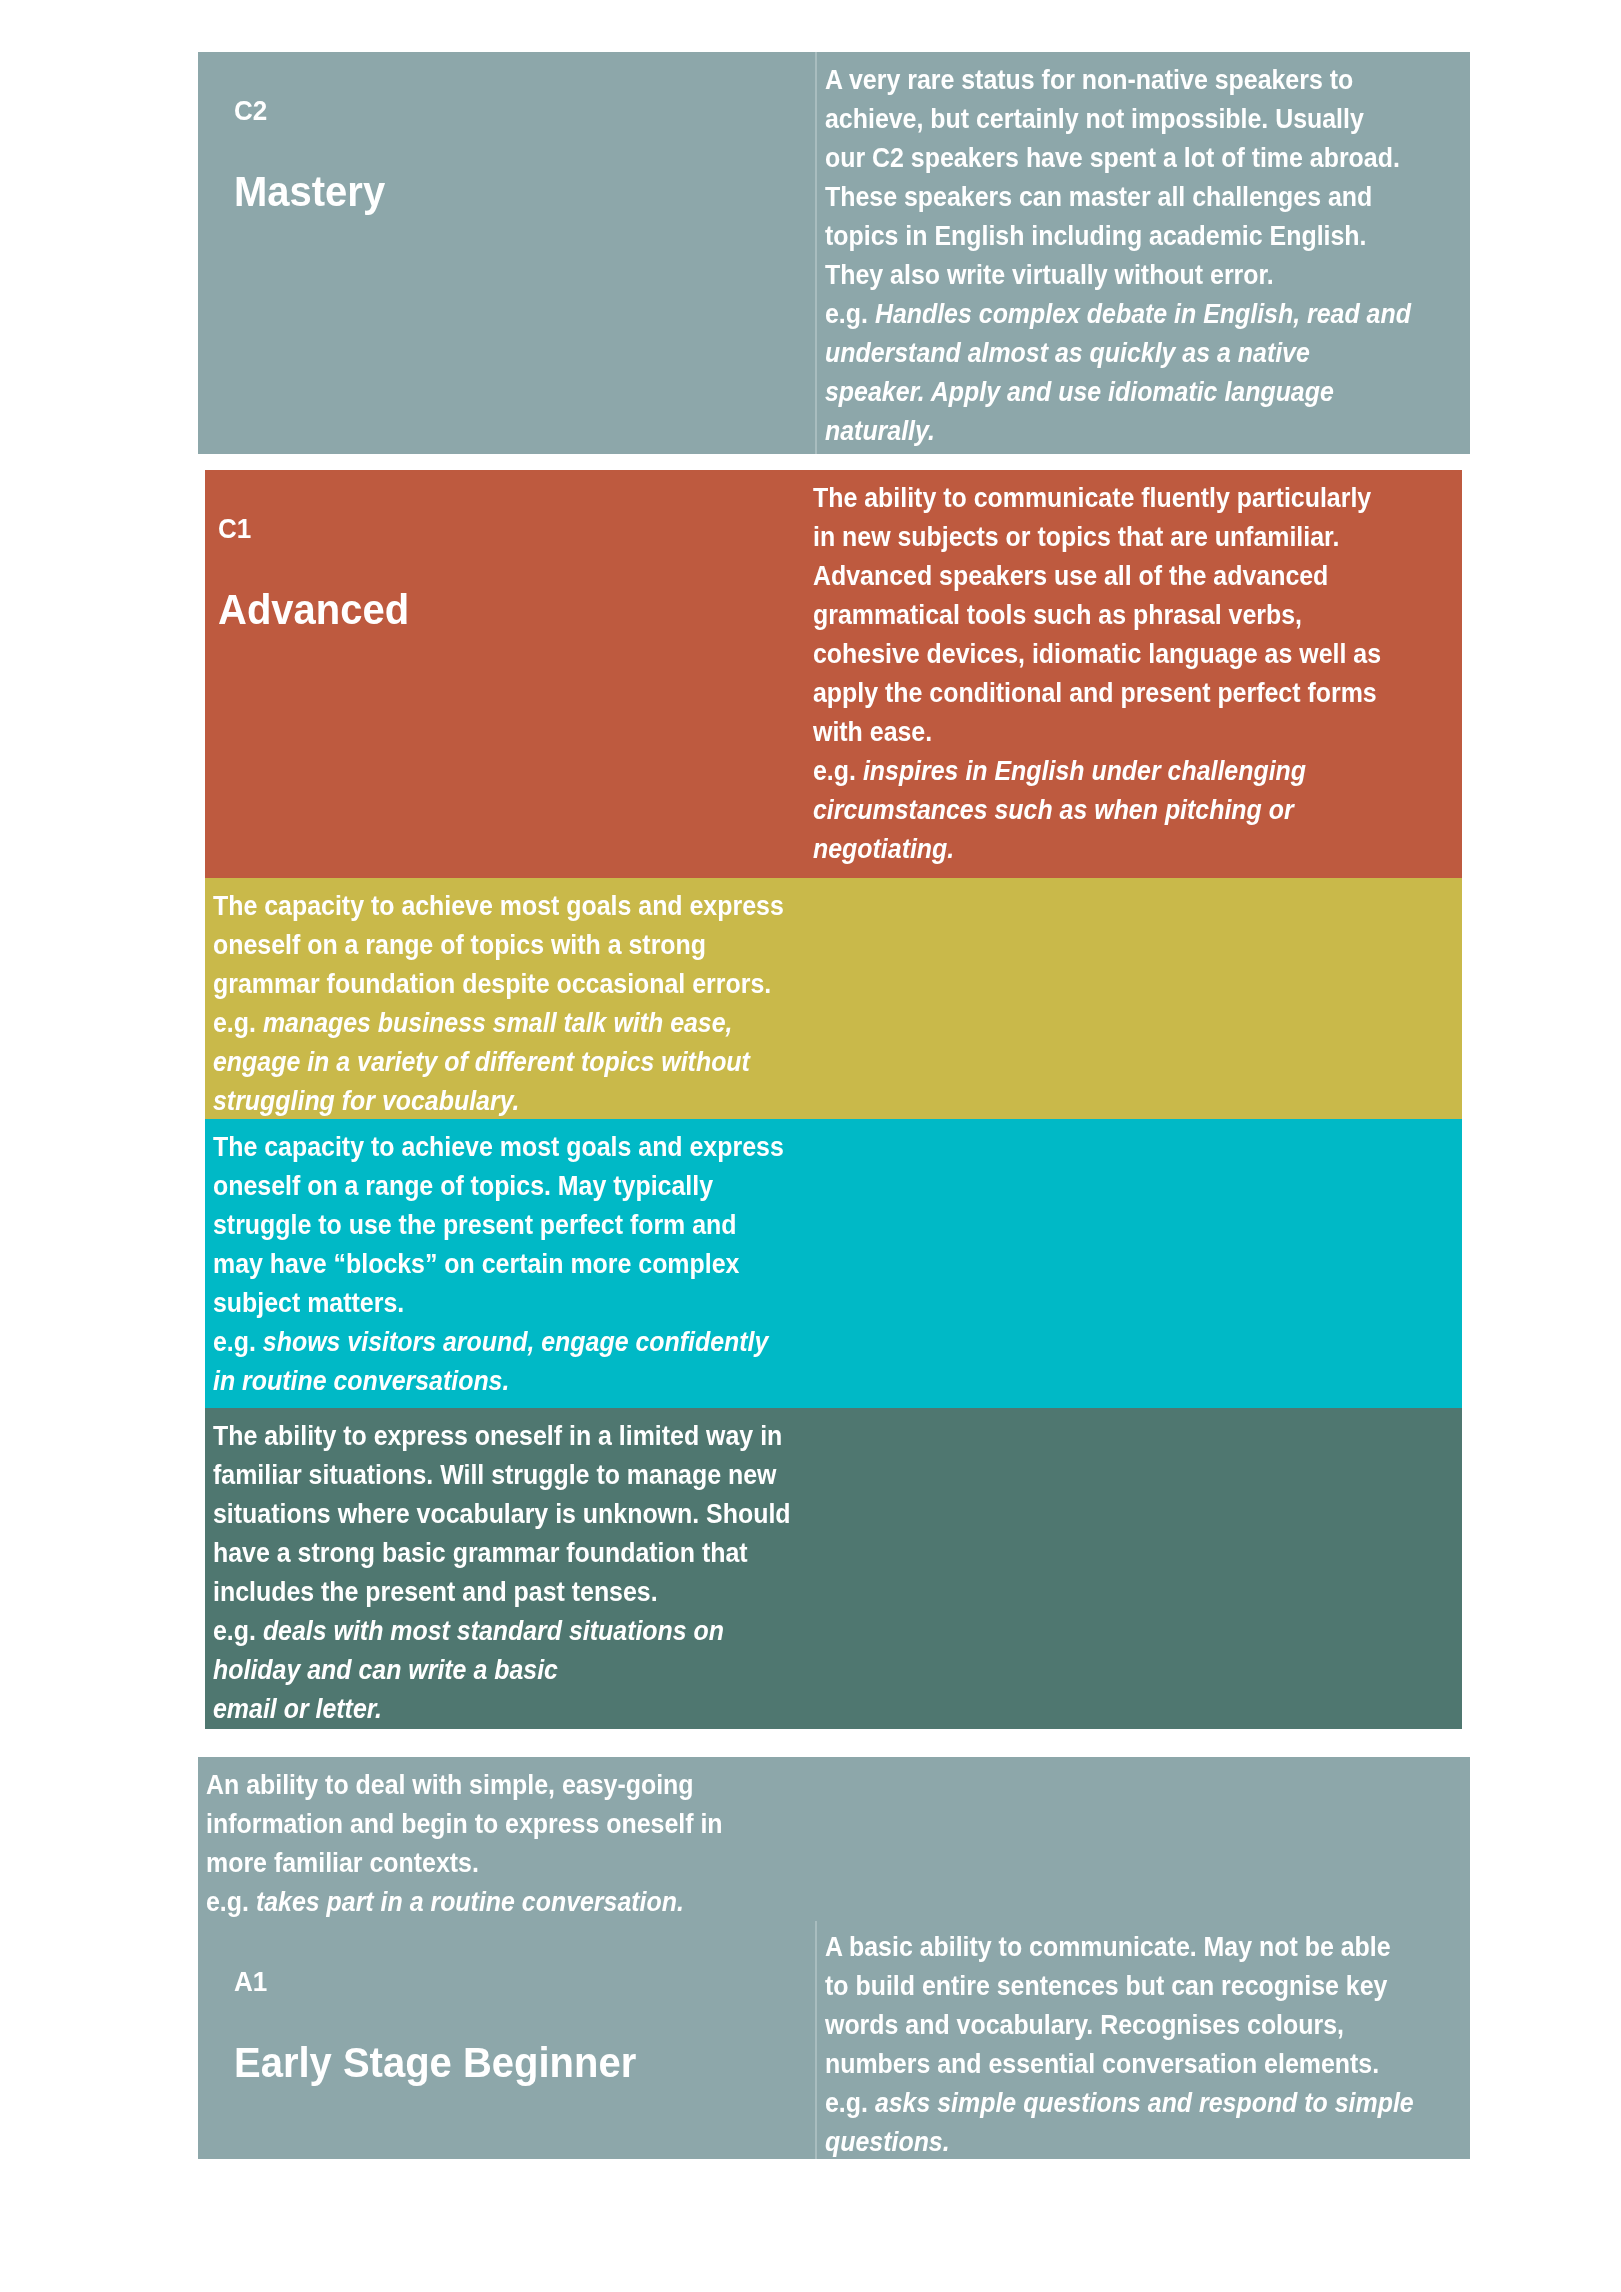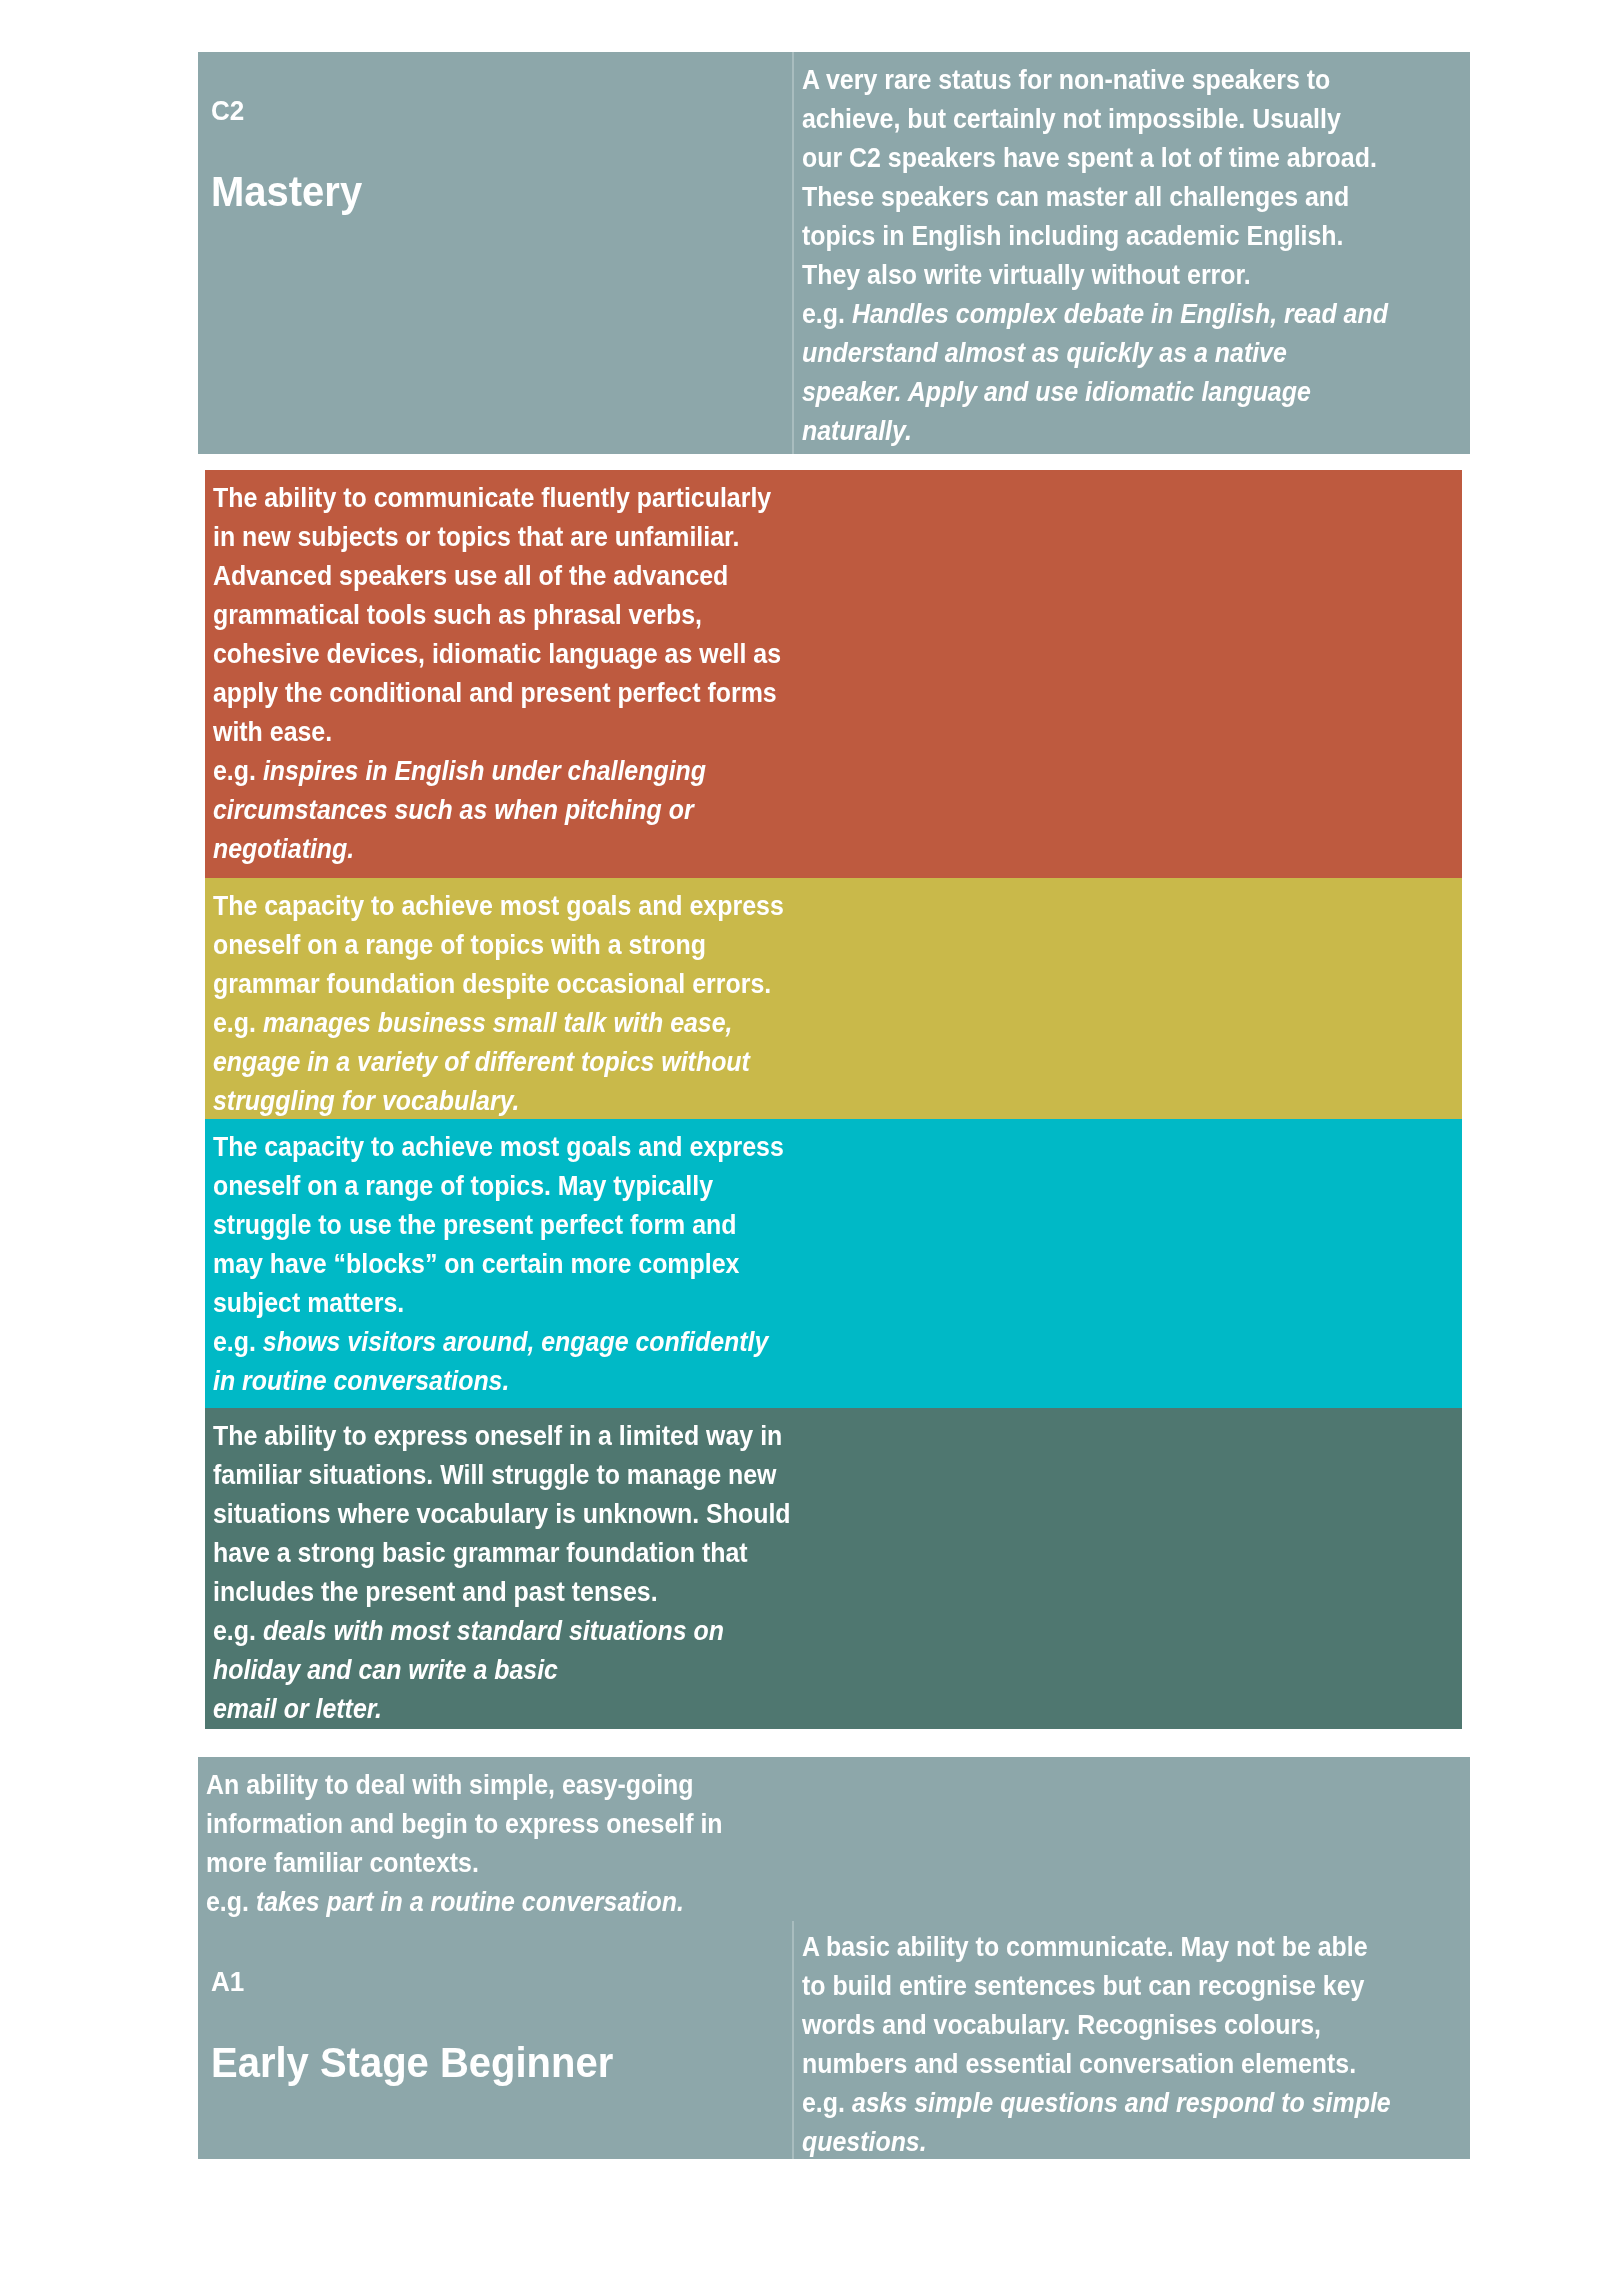--- a/index.html
+++ b/index.html
@@ -12,21 +12,21 @@
   .band-c2 {left:198px;top:52px;  width:1272px;height:402px;}
   .band-c1 {left:205px;top:470px; width:1257px;height:408px;}
   .band-b2p{left:205px;top:878px; width:1257px;height:241px;}
   .band-b2 {left:205px;top:1119px;width:1257px;height:289px;}
   .band-b1 {left:205px;top:1408px;width:1257px;height:321px;}
   .band-a  {left:198px;top:1757px;width:1272px;height:402px;flex-direction:column;}
   .subrow{display:flex;}
   .subrow-a2{height:165px;}
   .subrow-a1{flex:1;}
   .label-cell{flex:0 0 600px;box-sizing:border-box;padding:5.9px 0 0 12.7px;}
-  .gray .label-cell{flex-basis:596px;border-right:2.9px solid rgba(255,255,255,0.25);}
+  .gray .label-cell{flex-basis:596px;border-right:2.9px solid rgba(255,255,255,0.25);margin-left:23px;}
   .desc-cell{flex:1;box-sizing:border-box;padding:7.8px 3.9px 0 7.8px;overflow:hidden;}
   .subrow-a1 .desc-cell{padding-top:5.9px;}
   .subrow-a1 .label-cell{padding-top:7.8px;}
   .label{transform:scaleX(0.93);transform-origin:0 0;white-space:pre;font-weight:bold;}
   .code{font-size:28px;line-height:34px;}
   .name{font-size:43px;line-height:51px;margin-top:2px;}
   .band-b1 .name{padding-left:10.8px;}
   .desc{
     font-weight:bold;font-size:27.4px;line-height:39px;white-space:pre;
     transform:scaleX(0.91);transform-origin:0 0;
@@ -53,20 +53,26 @@
 These speakers can master all challenges and
 topics in English including academic English.
 They also write virtually without error.</span><br><span class="eg">e.g.</span> <em>Handles complex debate in English, read and
 understand almost as quickly as a native
 speaker. Apply and use idiomatic language
 naturally.</em></div>
     </div>
   </section>
 
   <section class="band band-c1" style="background-color: rgb(190, 90, 63);">
+    <div class="label-cell">
+      <div class="label">
+        <div class="code">C1</div>
+        <div class="name">Advanced</div>
+      </div>
+    </div>
     <div class="desc-cell">
       <div class="desc"><span>The ability to communicate fluently particularly
 in new subjects or topics that are unfamiliar.
 Advanced speakers use all of the advanced
 grammatical tools such as phrasal verbs,
 cohesive devices, idiomatic language as well as
 apply the conditional and present perfect forms
 with ease.</span><br><span class="eg">e.g.</span> <em>inspires in English under challenging
 circumstances such as when pitching or
 negotiating.</em></div>

